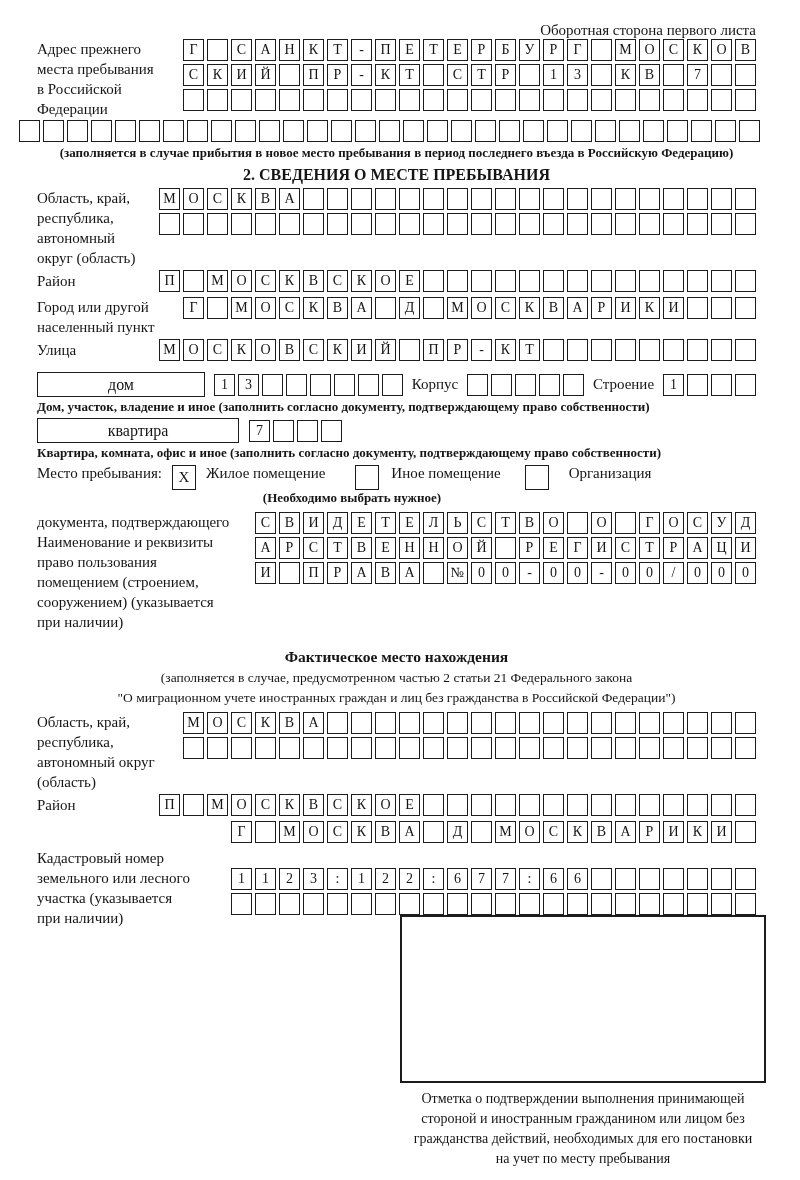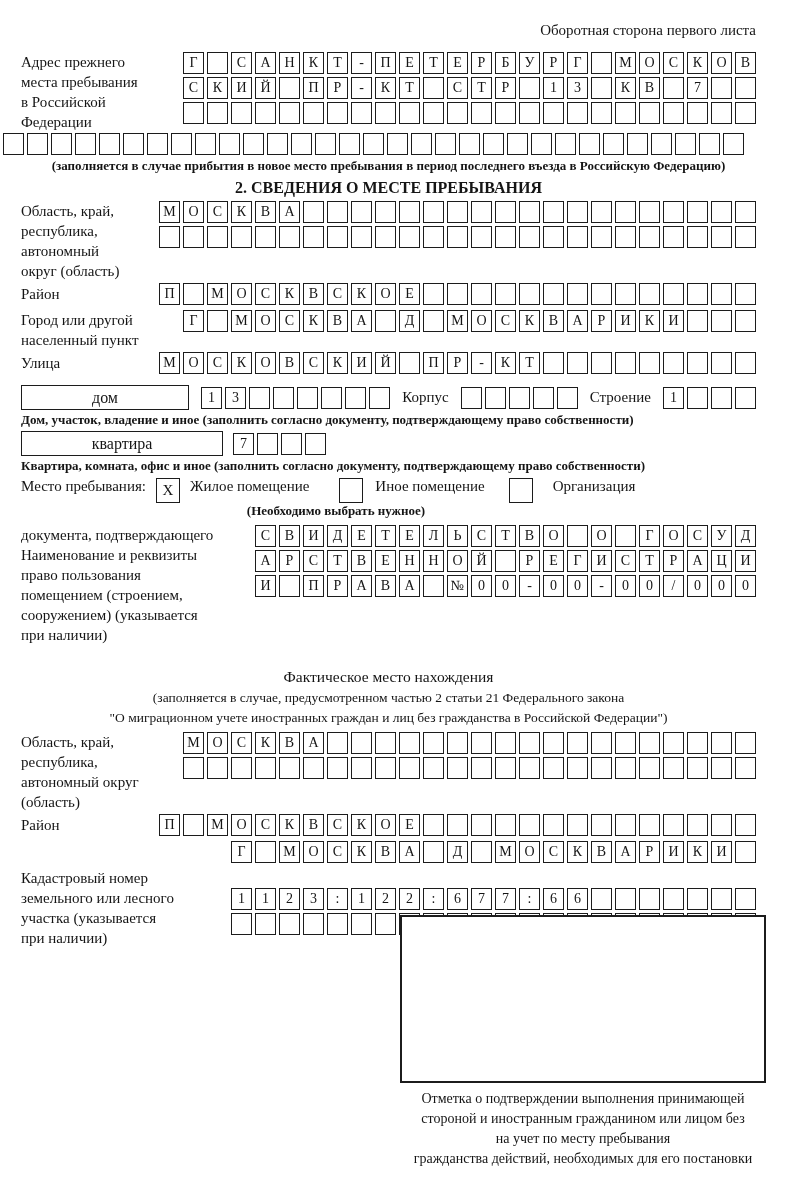--- a/index.html
+++ b/index.html
@@ -1,20 +1,20 @@
 <!DOCTYPE html>
 <html><head>
 <meta charset="utf-8">
 <style>
   html,body{margin:0;padding:0;background:#fff;}
   .page{
     position:relative;width:800px;height:1180px;box-sizing:border-box;
     background:#fff;color:#151515;overflow:hidden;
     font-family:"Liberation Serif","DejaVu Serif",serif;
-    padding:22px 44px 0 21px;
+    padding:22px 44px 0 37px;
   }
   .hdr{ text-align:right;font-size:15px;line-height:17px; }
   .flexrow{display:flex;align-items:flex-start;}
   .gcol{margin-left:auto;}
   .grid{display:flex;gap:3px;margin-bottom:3px;}
   .cell{
     box-sizing:border-box;flex:0 0 auto;width:21px;height:22px;
     border:1.6px solid #1c1c1c;display:flex;align-items:center;justify-content:center;
     font-size:14px;line-height:1;
   }
@@ -38,40 +38,40 @@
   .apt-row .grid{margin-left:10px;margin-bottom:0;}
   .house-row .grid{margin-bottom:0;}
   .stay-row{display:flex;align-items:flex-start;font-size:15px;}
   .checkbox{
     box-sizing:border-box;width:24px;height:25px;border:1.7px solid #1c1c1c;
     display:flex;align-items:center;justify-content:center;font-size:15px;flex:0 0 auto;
   }
   .g10{margin-left:10px;} .g12{margin-left:12px;} .g20{margin-left:20px;}
   .g24{margin-left:24px;} .g30{margin-left:30px;}
   .stay-note{margin-left:150px;width:330px;text-align:center;}
-  .act-title{text-align:center;font-weight:normal;font-size:15.5px;line-height:18px;margin-top:23px;}
+  .act-title{text-align:center;font-weight:bold;font-size:15.5px;line-height:18px;margin-top:16px;}
   .act-note{text-align:center;font-size:13.5px;line-height:15px;}
   .cad-gcol{margin-left:auto;margin-top:20px;}
   .stamp-box{
     position:absolute;left:400px;top:915px;width:366px;height:168px;
     border:2px solid #1c1c1c;box-sizing:border-box;background:#fff;
   }
   .stamp-caption{
     position:absolute;left:388px;top:1089px;width:390px;
     text-align:center;font-size:14px;line-height:23px;
   }
 </style>
 </head>
 <body>
 
 <div class="page">
 
   <div class="hdr">Оборотная сторона первого листа</div>
 
-  <div class="flexrow" style="margin-top:13px;">
+  <div class="flexrow" style="">
     <div class="lbl">
         <span class="lbl-line">Адрес прежнего</span>
         <span class="lbl-line">места пребывания</span>
         <span class="lbl-line">в Российской</span>
         <span class="lbl-line">Федерации</span>
       </div>
     <div class="gcol">
       <div class="grid">
           <div class="cell">Г</div>
           <div class="cell"></div>
@@ -666,17 +666,17 @@
           <div class="cell"></div>
           <div class="cell"></div>
         </div>
     </div>
   </div>
 
   <div class="stamp-box"></div>
   <div class="stamp-caption">
       <span class="lbl-line">Отметка о подтверждении выполнения принимающей</span>
       <span class="lbl-line">стороной и иностранным гражданином или лицом без</span>
+      <span class="lbl-line">гражданства действий, необходимых для его постановки</span>
       <span class="lbl-line">на учет по месту пребывания</span>
-      <span class="lbl-line">гражданства действий, необходимых для его постановки</span>
     </div>
 
 </div>
 
 </body></html>

